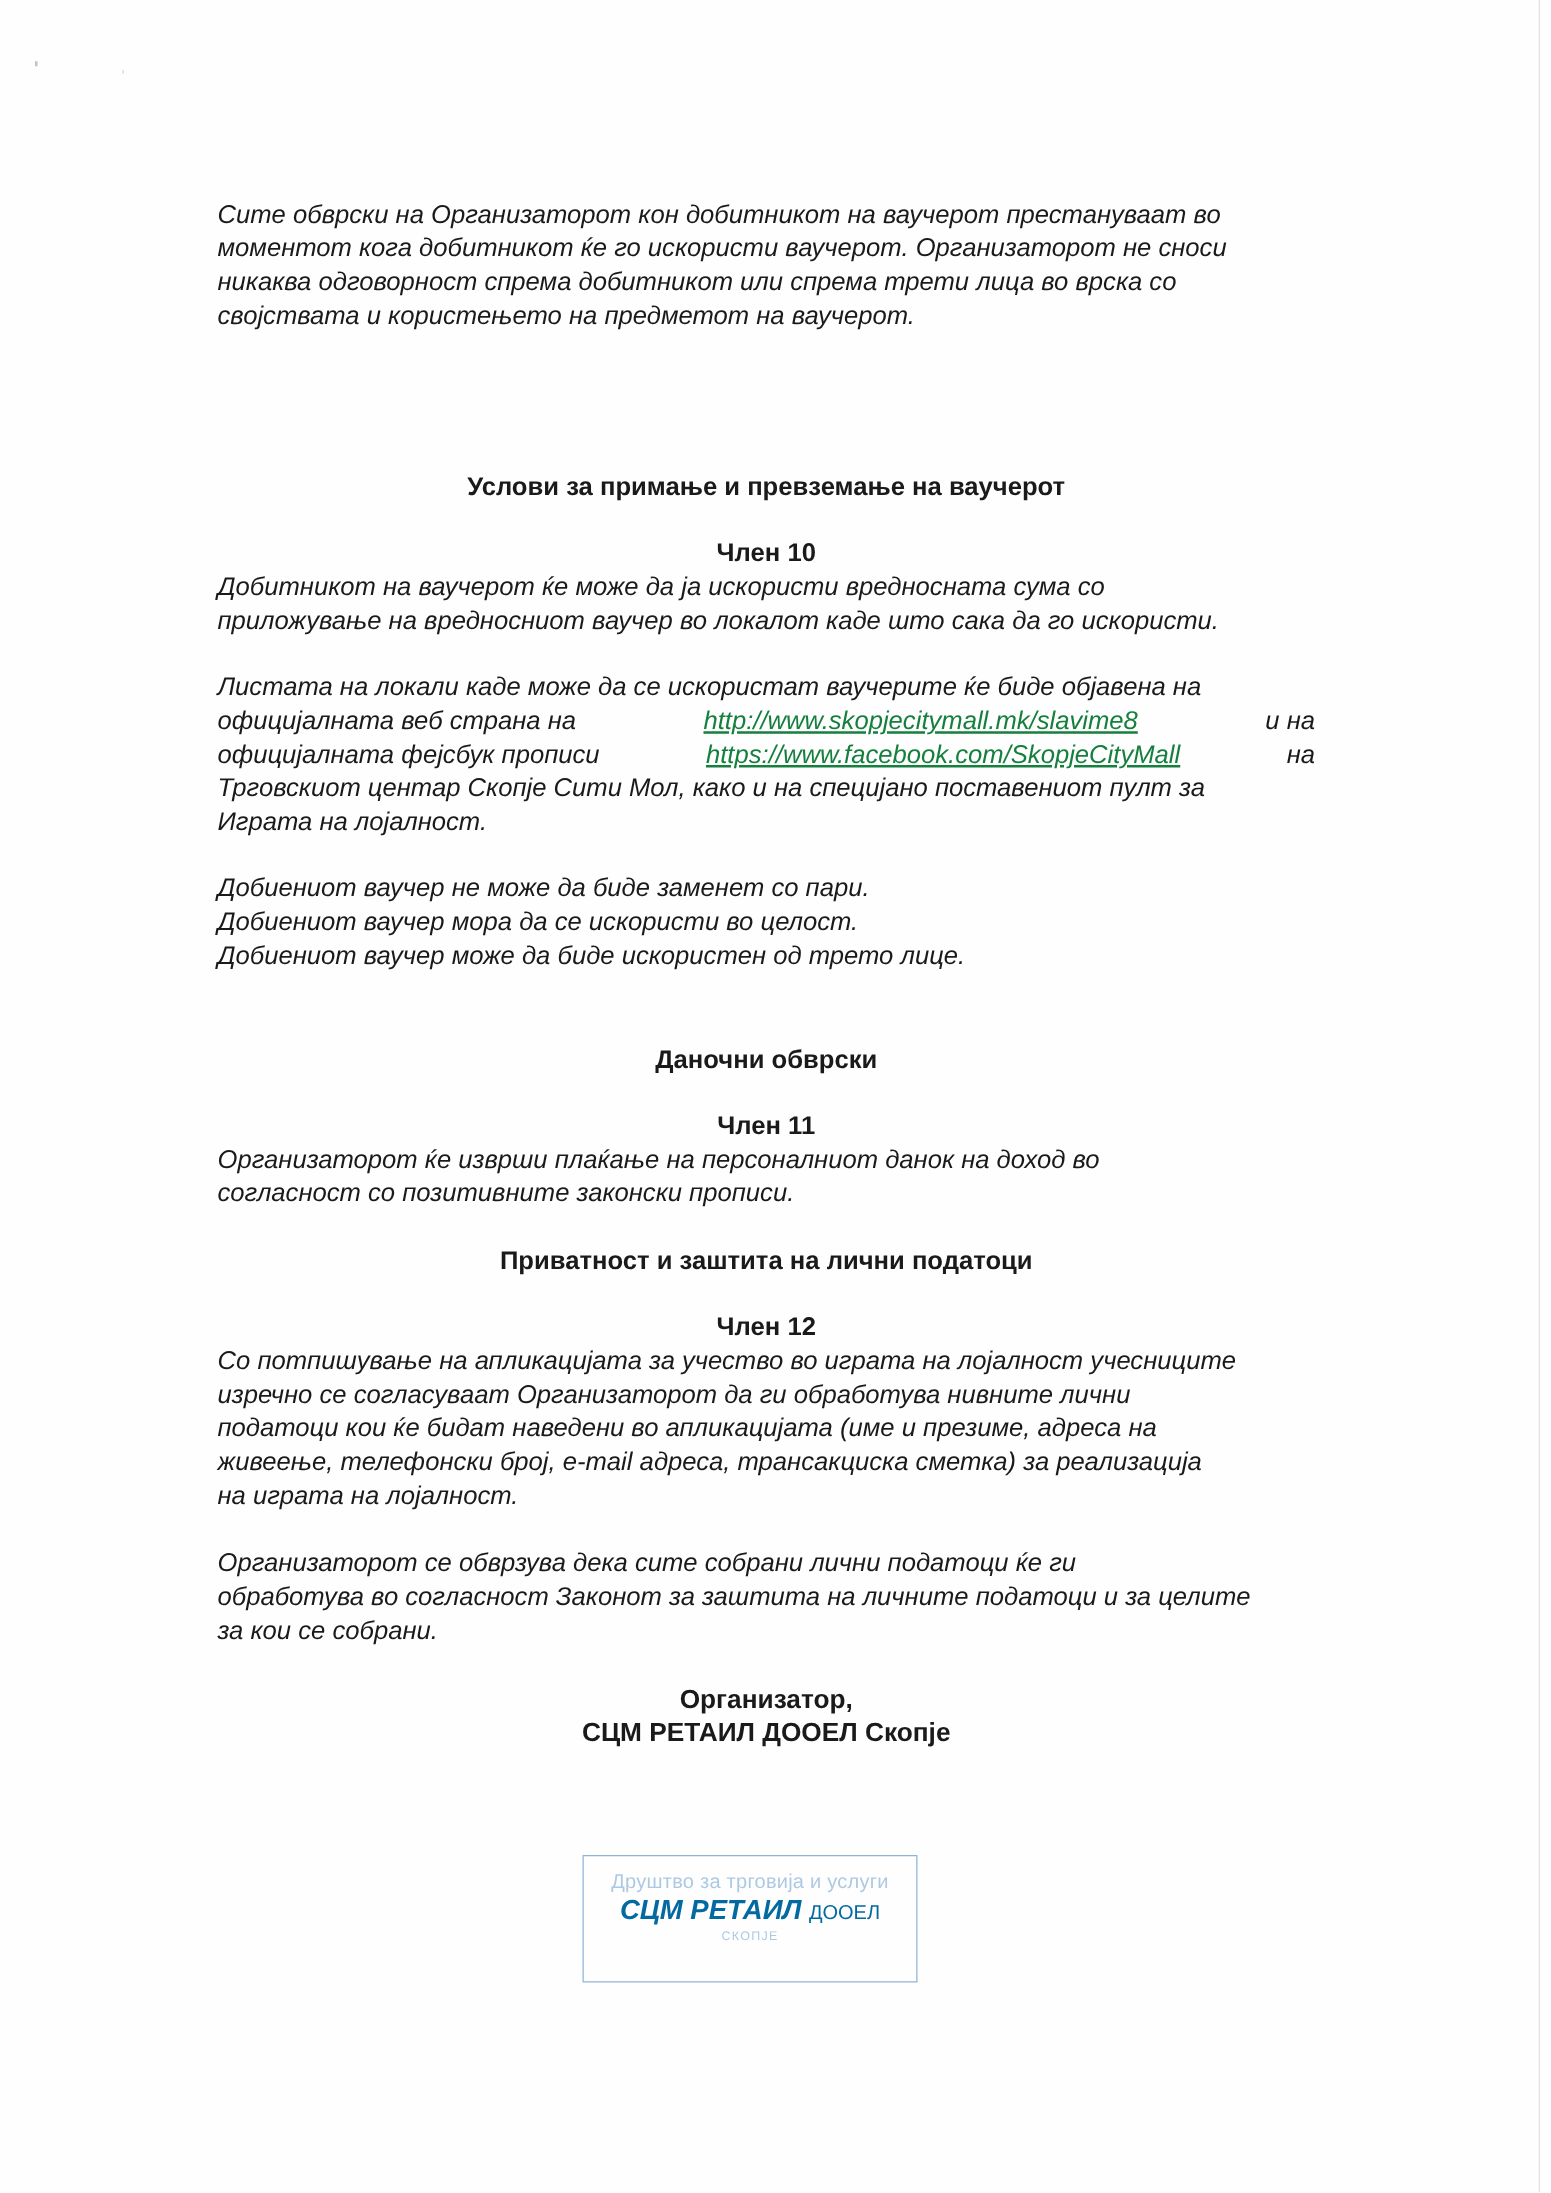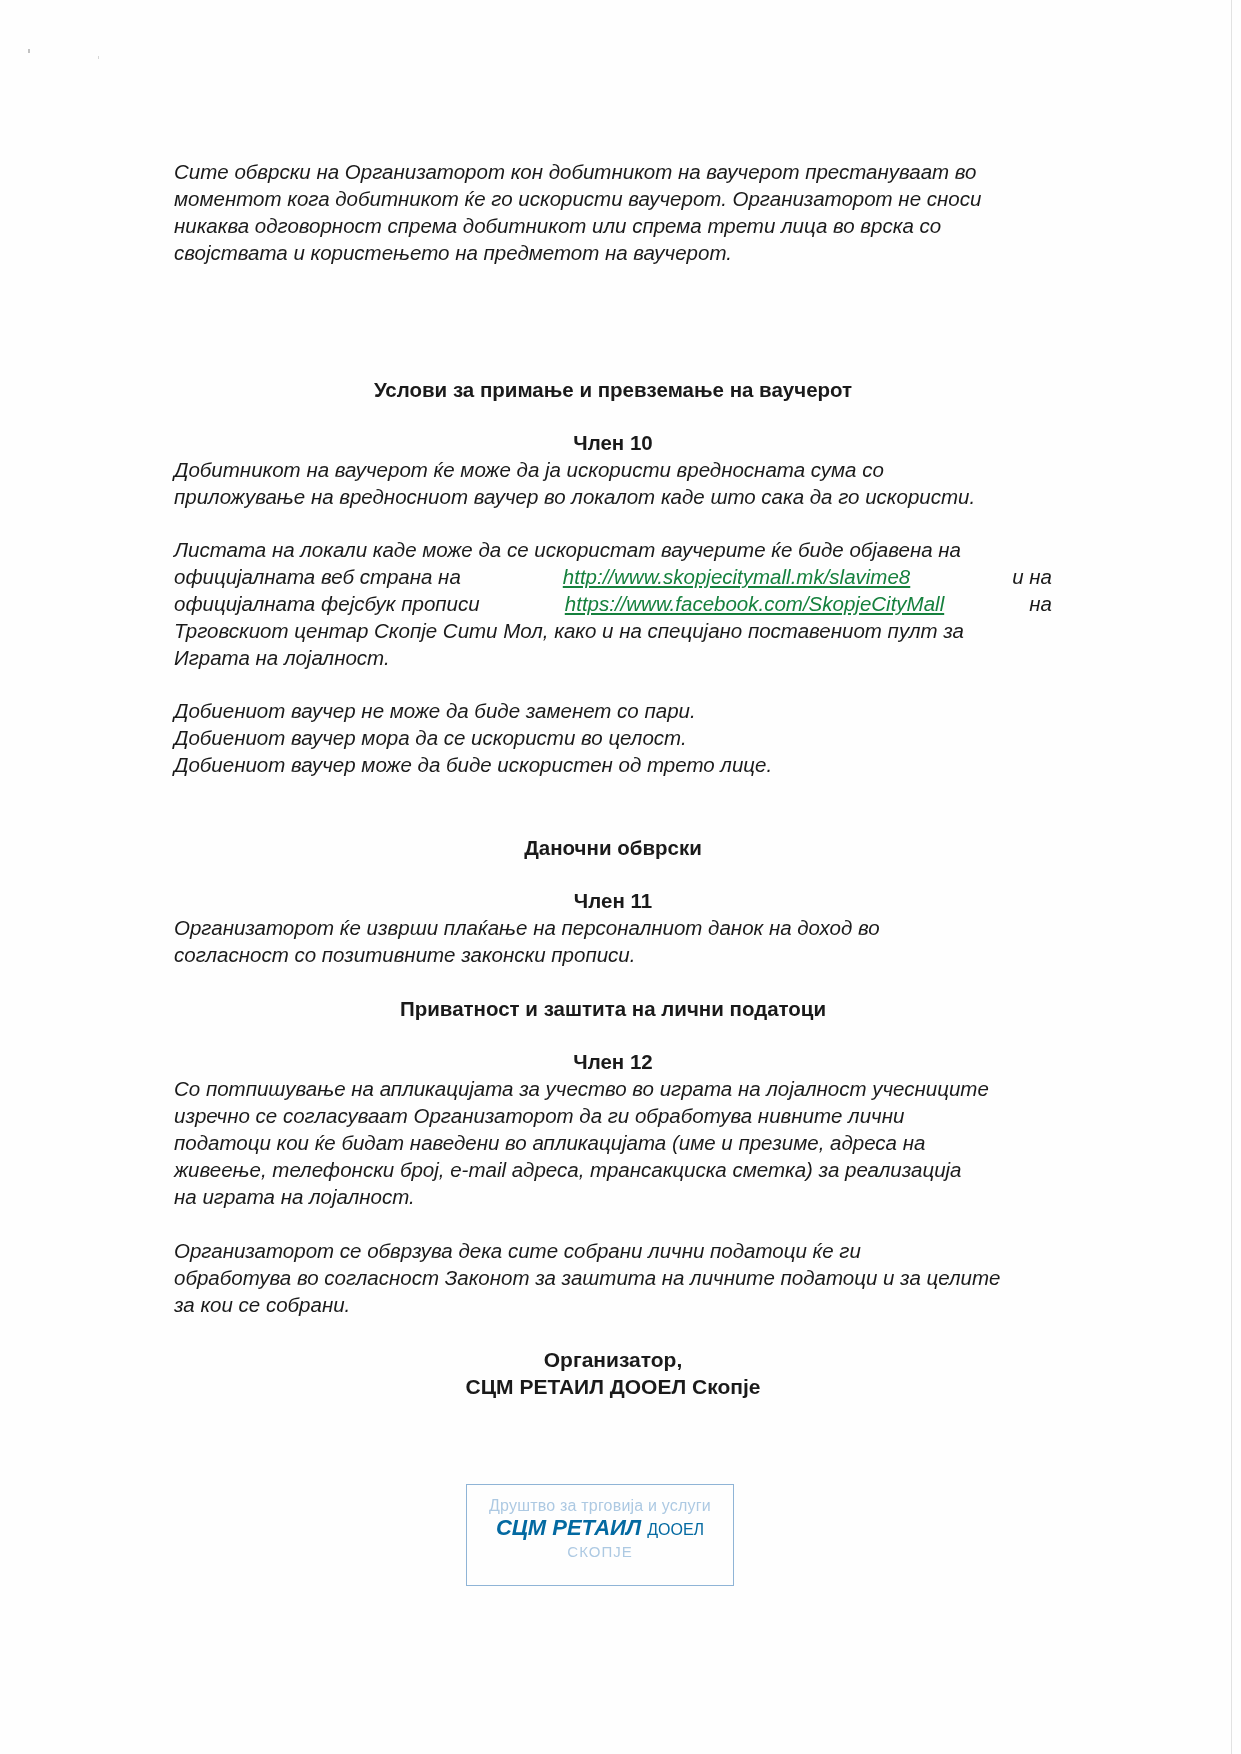--- a/index.html
+++ b/index.html
@@ -99,21 +99,21 @@
     .stamp .st2 .brand {
       font-weight: bold;
       font-style: italic;
       color: #0369a1;
     }
     .stamp .st2 .suffix {
       font-size: 16px;
       color: #0369a1;
     }
     .stamp .st3 {
-      font-size: 15px;
+      font-size: 10px;
       margin-top: 1px;
       letter-spacing: 1px;
       opacity: 0.85;
     }
   </style>
 </head>
 <body>
 
 <div class="page">
   <div class="scan-edge"></div>

